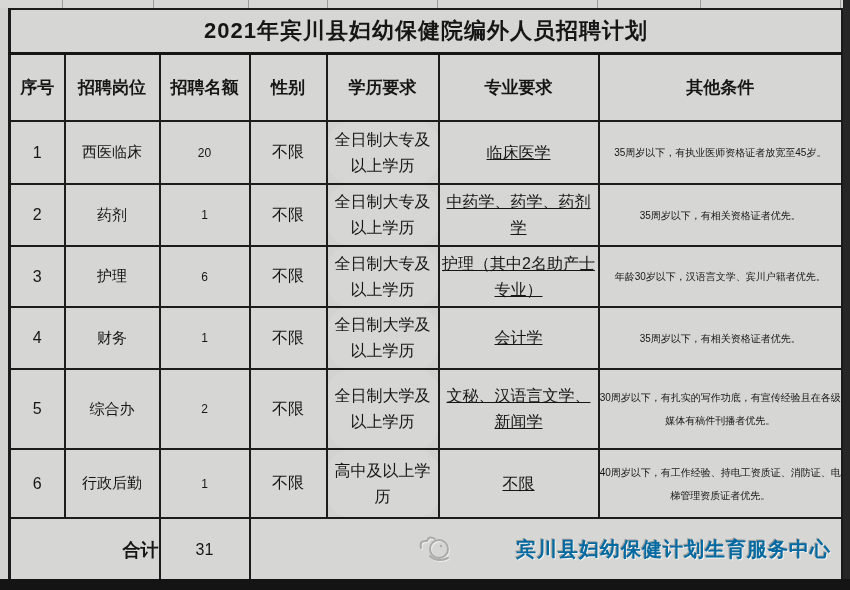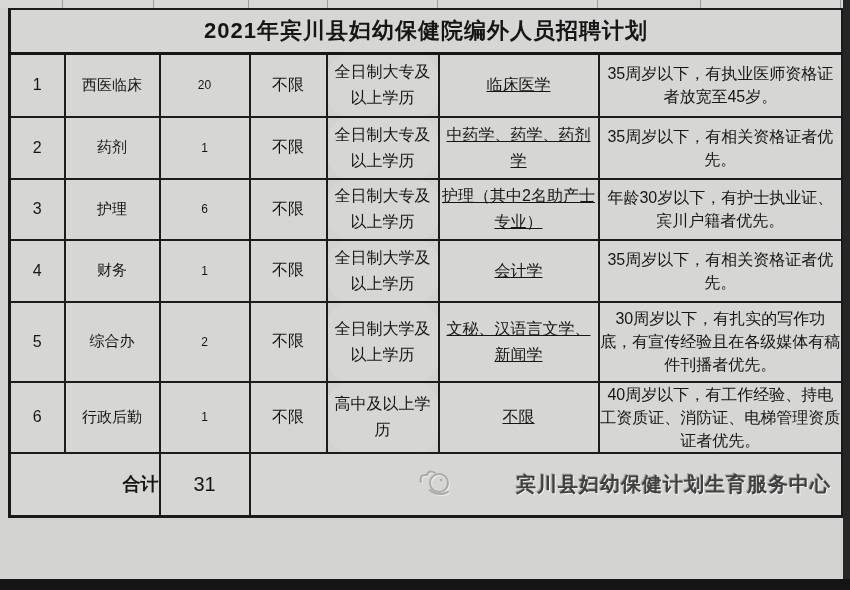--- a/index.html
+++ b/index.html
@@ -29,36 +29,36 @@
     border-bottom:3px solid #161616;
   }
   tr.head-row th{height:65px;font-size:17px;font-weight:bold;}
   td.c-no{font-size:16px;}
   td.c-post{font-size:15px;}
   td.c-quota{font-size:12px;}
   td.c-gender{font-size:16px;}
   td.c-edu{font-size:16px;line-height:26px;padding:0 8px;border-radius:24px;}
   td.c-major{font-size:16px;line-height:26px;padding:0 17px;text-decoration:underline;}
   td.c-other{
-    font-size:16px;line-height:23px;text-align:left;
+    font-size:10px;line-height:23px;text-align:left;
     padding:2px 20px 2px 6px;
   }
   tr.r1{height:63px;} tr.r2{height:62px;} tr.r3{height:61px;}
   tr.r4{height:62px;} tr.r5{height:80px;} tr.r6{height:69px;}
   tr.foot-row{height:64px;}
   tr.foot-row td.total-label{font-size:18px;font-weight:bold;text-align:right;}
-  tr.foot-row td.total-value{font-size:20px;}
+  tr.foot-row td.total-value{font-size:16px;}
   td.wm-cell{padding:0;}
   .wm-inner{
     display:flex;align-items:center;justify-content:flex-end;
     gap:10px;padding-right:10px;height:100%;
   }
   .wm-text{
     font-size:20px;font-weight:bold;letter-spacing:1px;
-    color:#404040;
+    color:#0369a1;
     text-shadow:1px 1px 0 #f1f1ef,-1px -1px 0 #9d9d9b;
     white-space:nowrap;
     margin-left:45px;
   }
   .wm-logo{flex:0 0 auto;opacity:.9;}
   
   .right-edge{position:absolute;right:0;top:0;width:7px;height:590px;background:#262626;}
   .bottom-bar{position:absolute;left:0;top:579px;width:850px;height:11px;background:#141414;}
 </style>
 </head>
@@ -86,20 +86,29 @@
         <col style="width:112px">
         <col style="width:160px">
       <col style="width:244px">
     </colgroup>
 
     <tbody>
         <tr class="title-row">
       <td colspan="7">2021年宾川县妇幼保健院编外人员招聘计划</td>
     </tr>
 
+    <tr class="head-row">
+      <th>序号</th>
+      <th>招聘岗位</th>
+      <th>招聘名额</th>
+      <th>性别</th>
+      <th>学历要求</th>
+      <th>专业要求</th>
+      <th>其他条件</th>
+    </tr>
 
     <tr class="r1">
       <td class="c-no">1</td>
       <td class="c-post">西医临床</td>
       <td class="c-quota">20</td>
       <td class="c-gender">不限</td>
       <td class="c-edu">全日制大专及以上学历</td>
       <td class="c-major">临床医学</td>
       <td class="c-other">35周岁以下，有执业医师资格证者放宽至45岁。</td>
     </tr>
@@ -114,21 +123,21 @@
       <td class="c-other">35周岁以下，有相关资格证者优先。</td>
     </tr>
 
     <tr class="r3">
       <td class="c-no">3</td>
       <td class="c-post">护理</td>
       <td class="c-quota">6</td>
       <td class="c-gender">不限</td>
       <td class="c-edu">全日制大专及以上学历</td>
       <td class="c-major">护理（其中2名助产士专业）</td>
-      <td class="c-other">年龄30岁以下，有护士执业证、宾川户籍者优先。</td>
+      <td class="c-other">年龄30岁以下，汉语言文学、宾川户籍者优先。</td>
     </tr>
 
     <tr class="r4">
       <td class="c-no">4</td>
       <td class="c-post">财务</td>
       <td class="c-quota">1</td>
       <td class="c-gender">不限</td>
       <td class="c-edu">全日制大学及以上学历</td>
       <td class="c-major">会计学</td>
       <td class="c-other">35周岁以下，有相关资格证者优先。</td>

